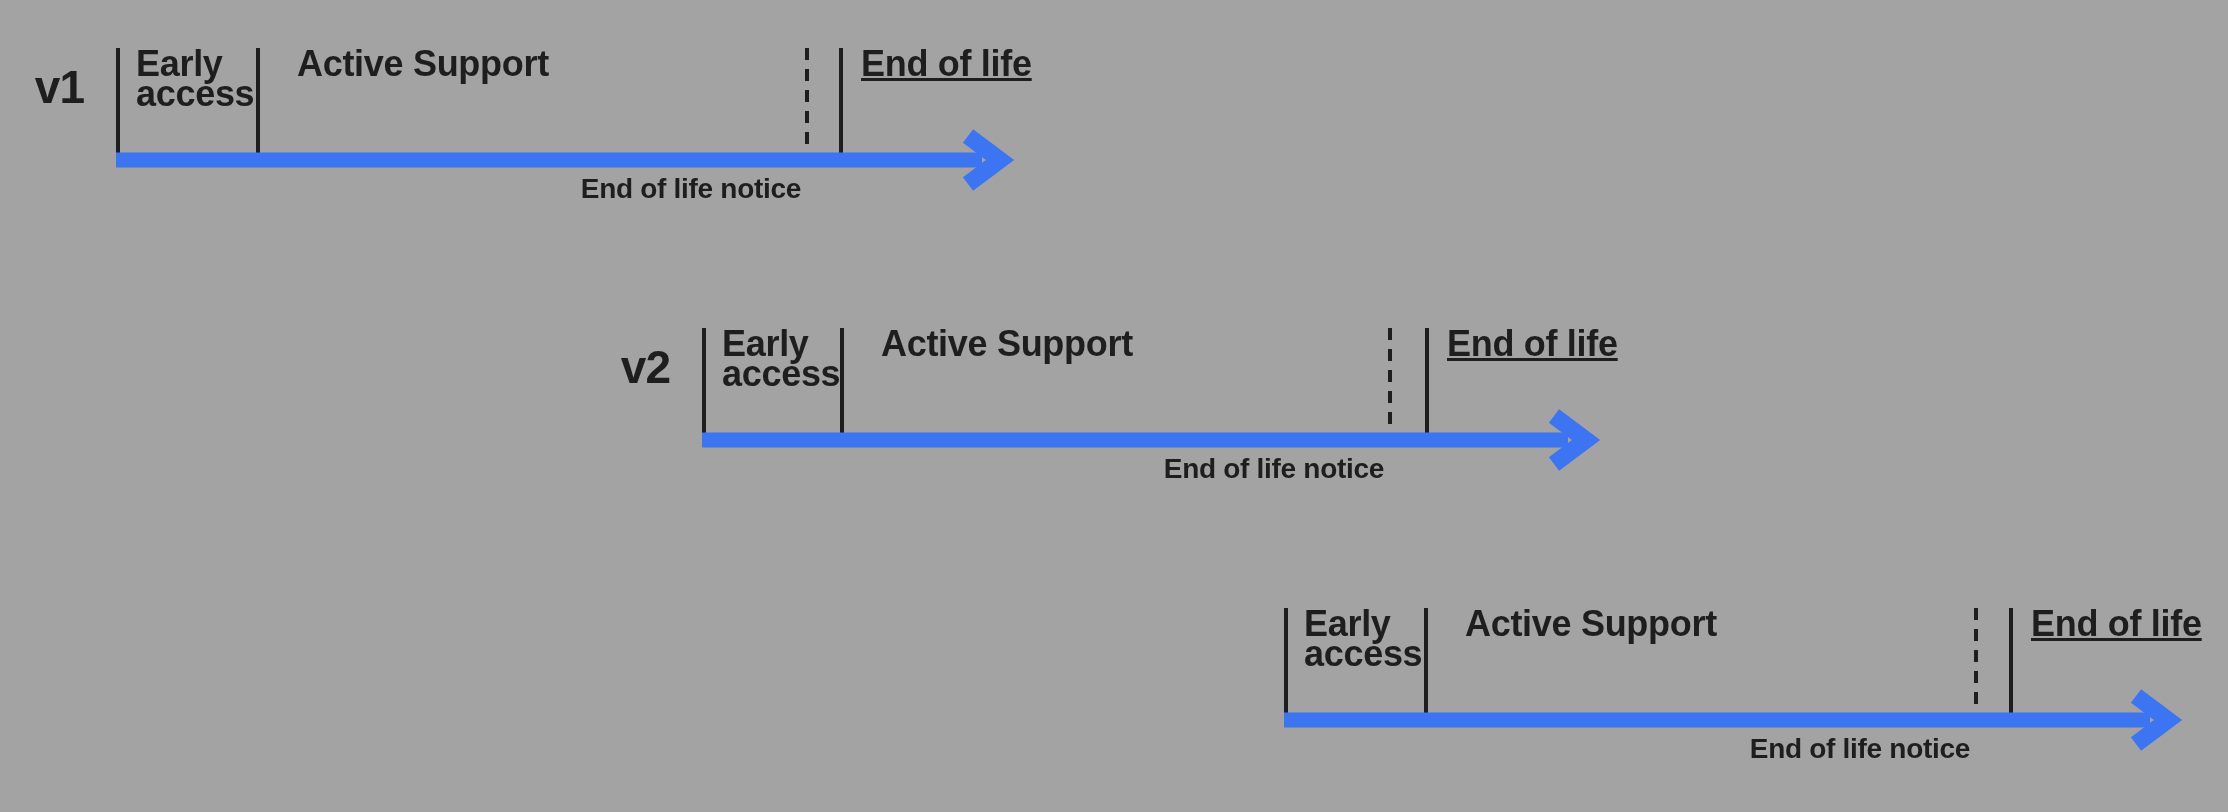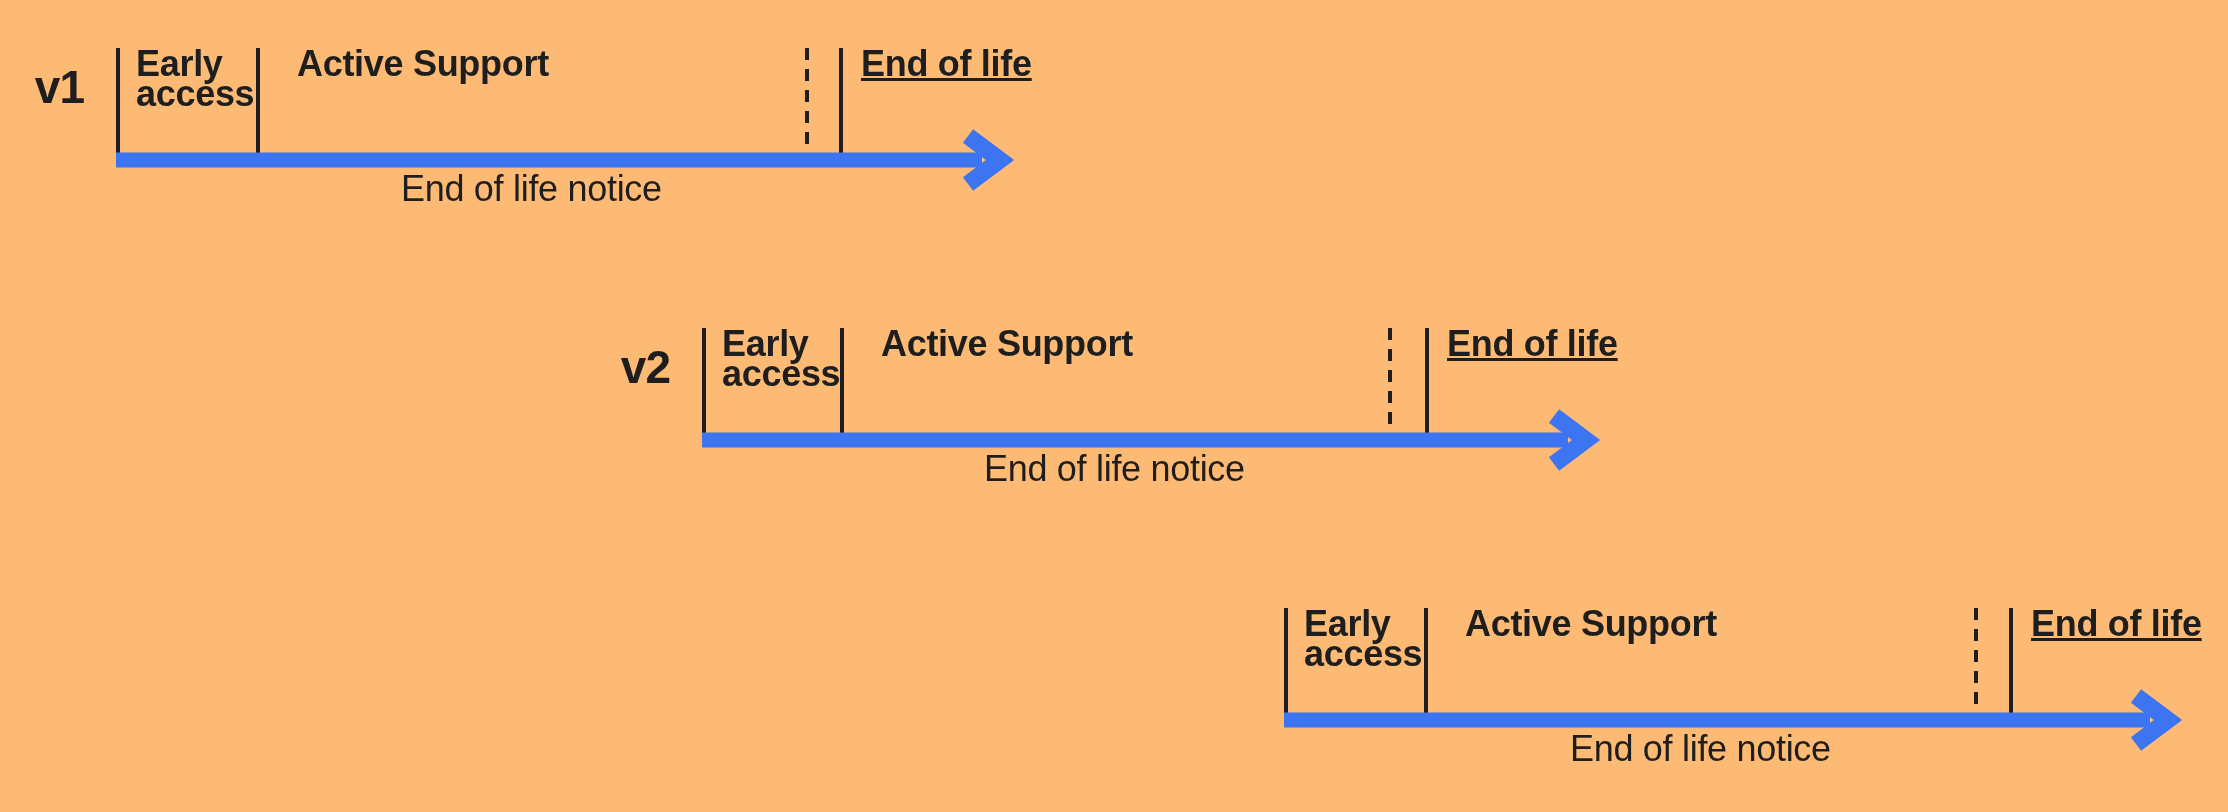--- a/index.html
+++ b/index.html
@@ -1,19 +1,19 @@
 <!DOCTYPE html>
 <html style="--arrow: #3D74F2; --ink: #1E1E1E;"><head>
 <meta charset="utf-8">
 <style>
   html,body{margin:0;padding:0;background:#ffffff;}
   #canvas{
     position:relative;
     width:2228px;height:812px;
-    background:#fdba74;
+    background:#a3a3a3;
     overflow:hidden;
     font-family:"Liberation Sans","DejaVu Sans",sans-serif;
     color:var(--ink,#1E1E1E);
   }
   .timeline{position:absolute;left:0;top:0;width:100%;height:100%;}
   
   .t0{--x0:116px;--x1:256px;--xd:805px;--xs:839px;--ytop:48px;}
   .t1{--x0:702px;--x1:840px;--xd:1388px;--xs:1425px;--ytop:328px;}
   .t2{--x0:1284px;--x1:1424px;--xd:1974px;--xs:2009px;--ytop:608px;}
 
@@ -53,22 +53,22 @@
     white-space:pre-line;
   }
   .lbl-early{left:calc(var(--x0) + 20px);}
   .lbl-active{left:calc(var(--x1) + 21px);margin-left:20px;}
   .lbl-eol{left:calc(var(--xs) + 22px);text-decoration:underline;}
   .notice{
     position:absolute;
     left:calc(var(--xd) - 404px);
     width:400px;
     top:calc(var(--ytop) + 126px);
-    text-align:left;
-    font-size:36px;line-height:30px;font-weight:400;
+    text-align:right;
+    font-size:28px;line-height:30px;font-weight:700;
     letter-spacing:-0.3px;
   }
   .arrow{
     position:absolute;
     left:var(--x0);
     top:calc(var(--ytop) + 72px);
     overflow:visible;
     display:block;
   }
   .arrow-line{

